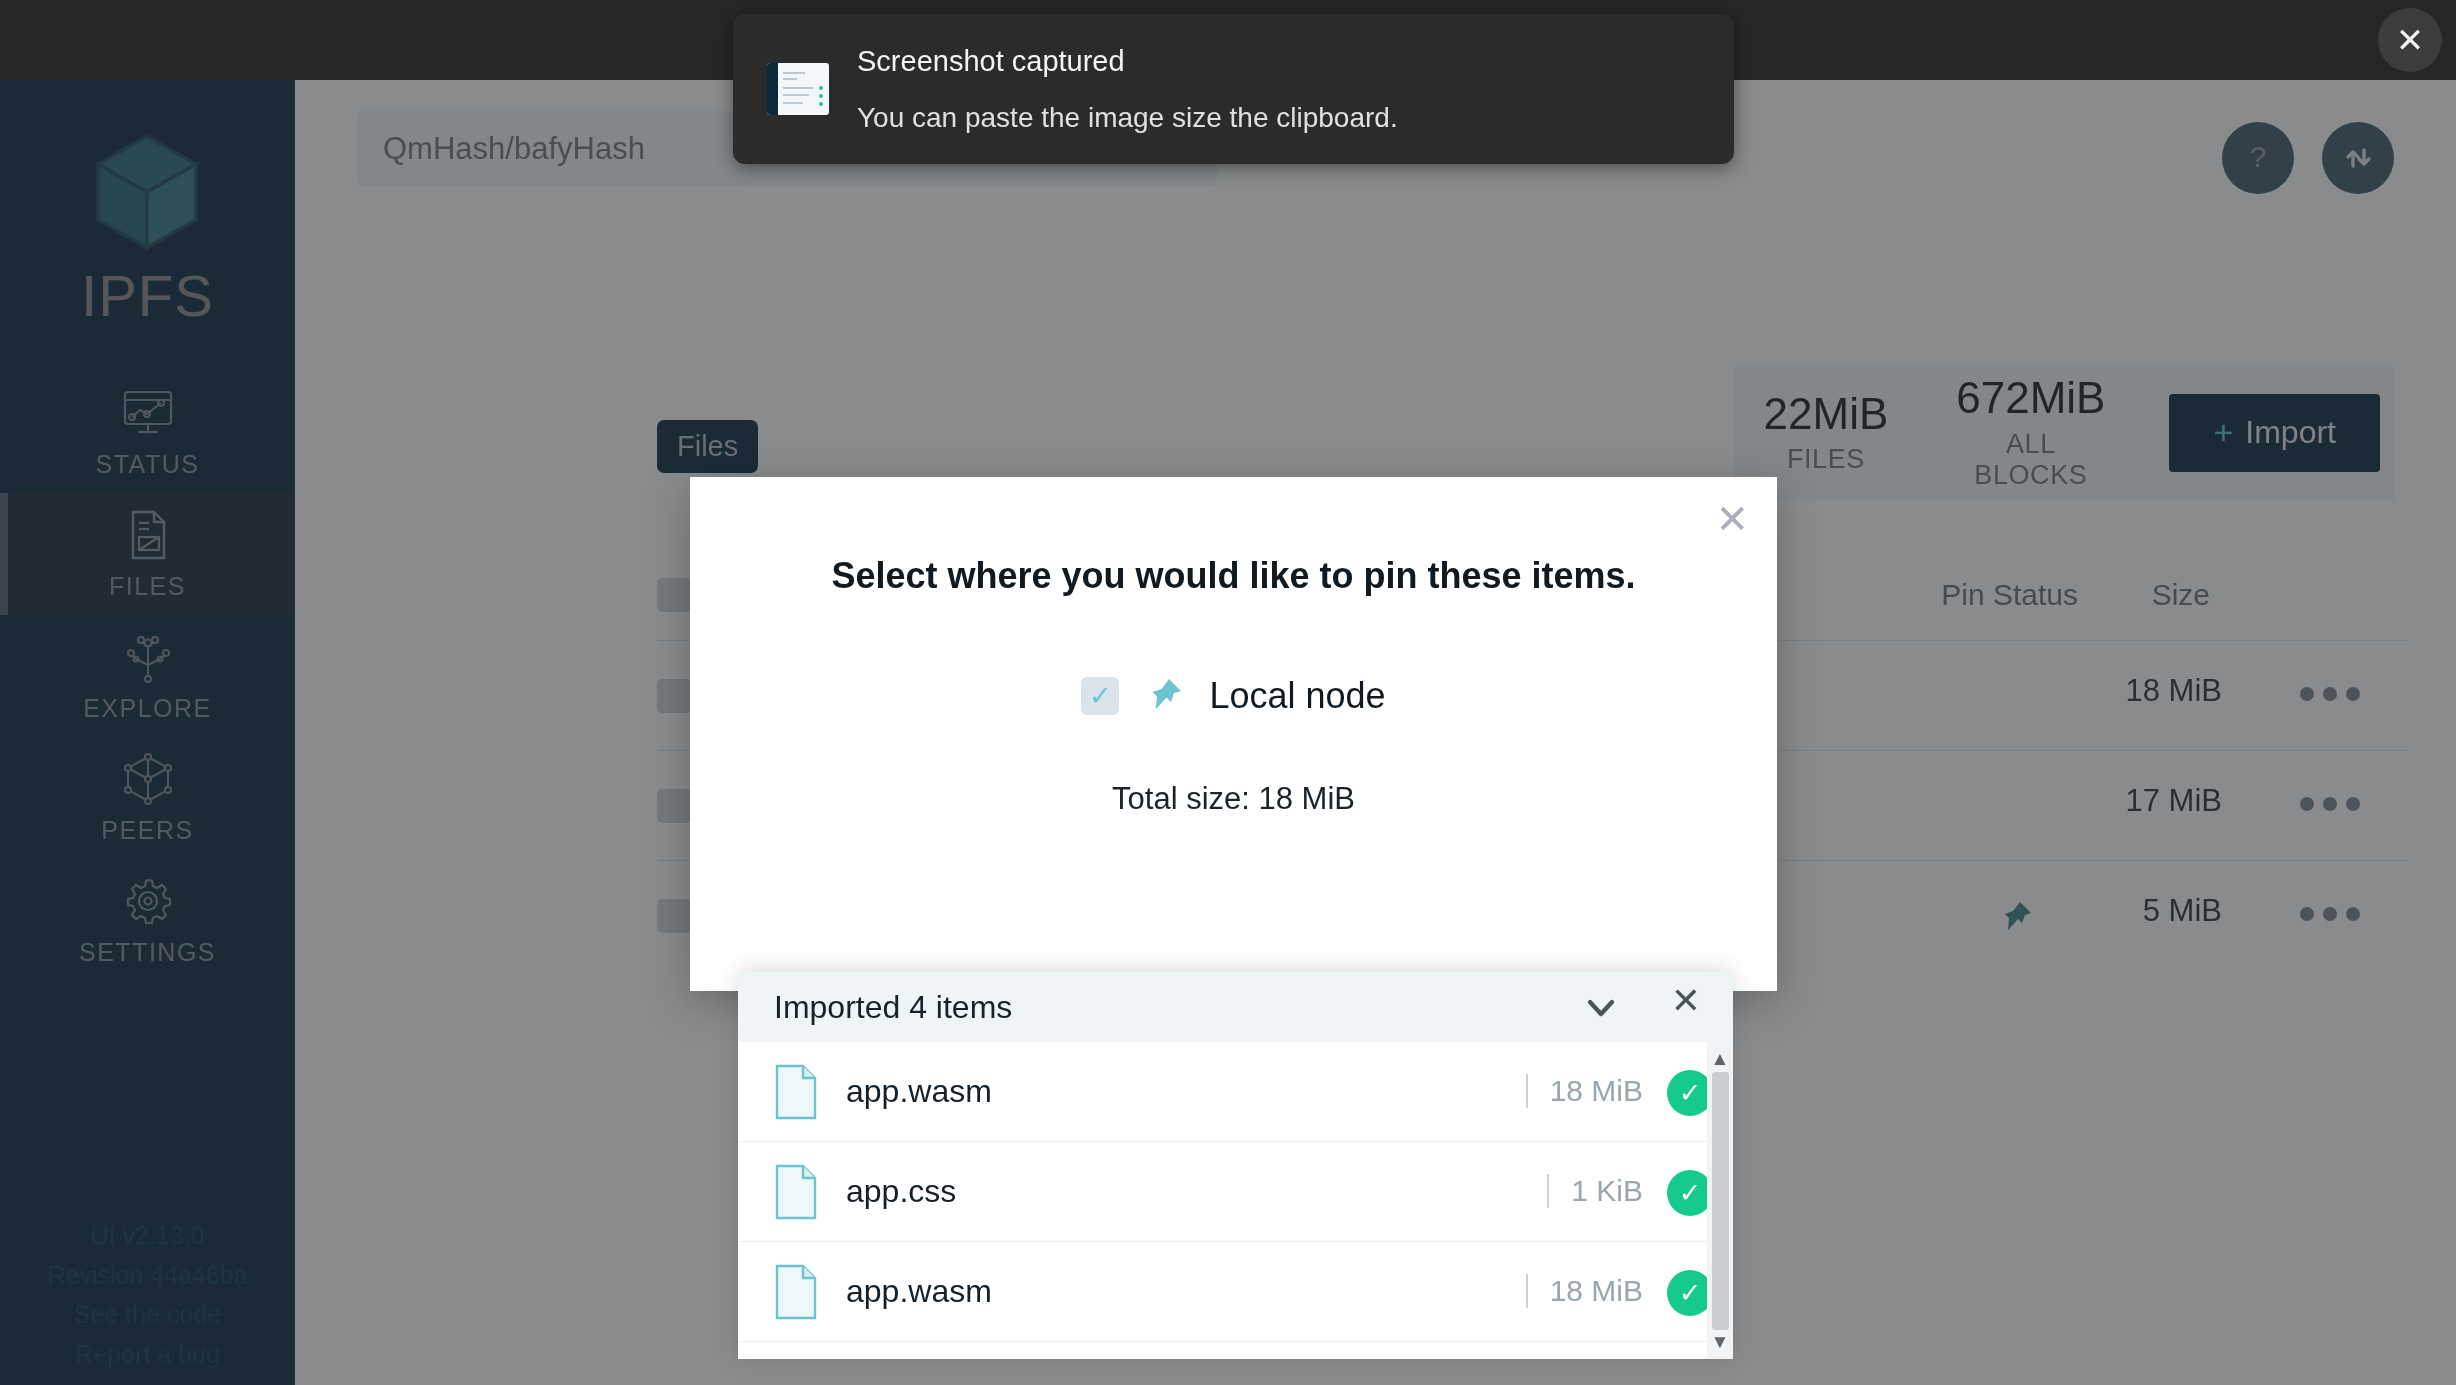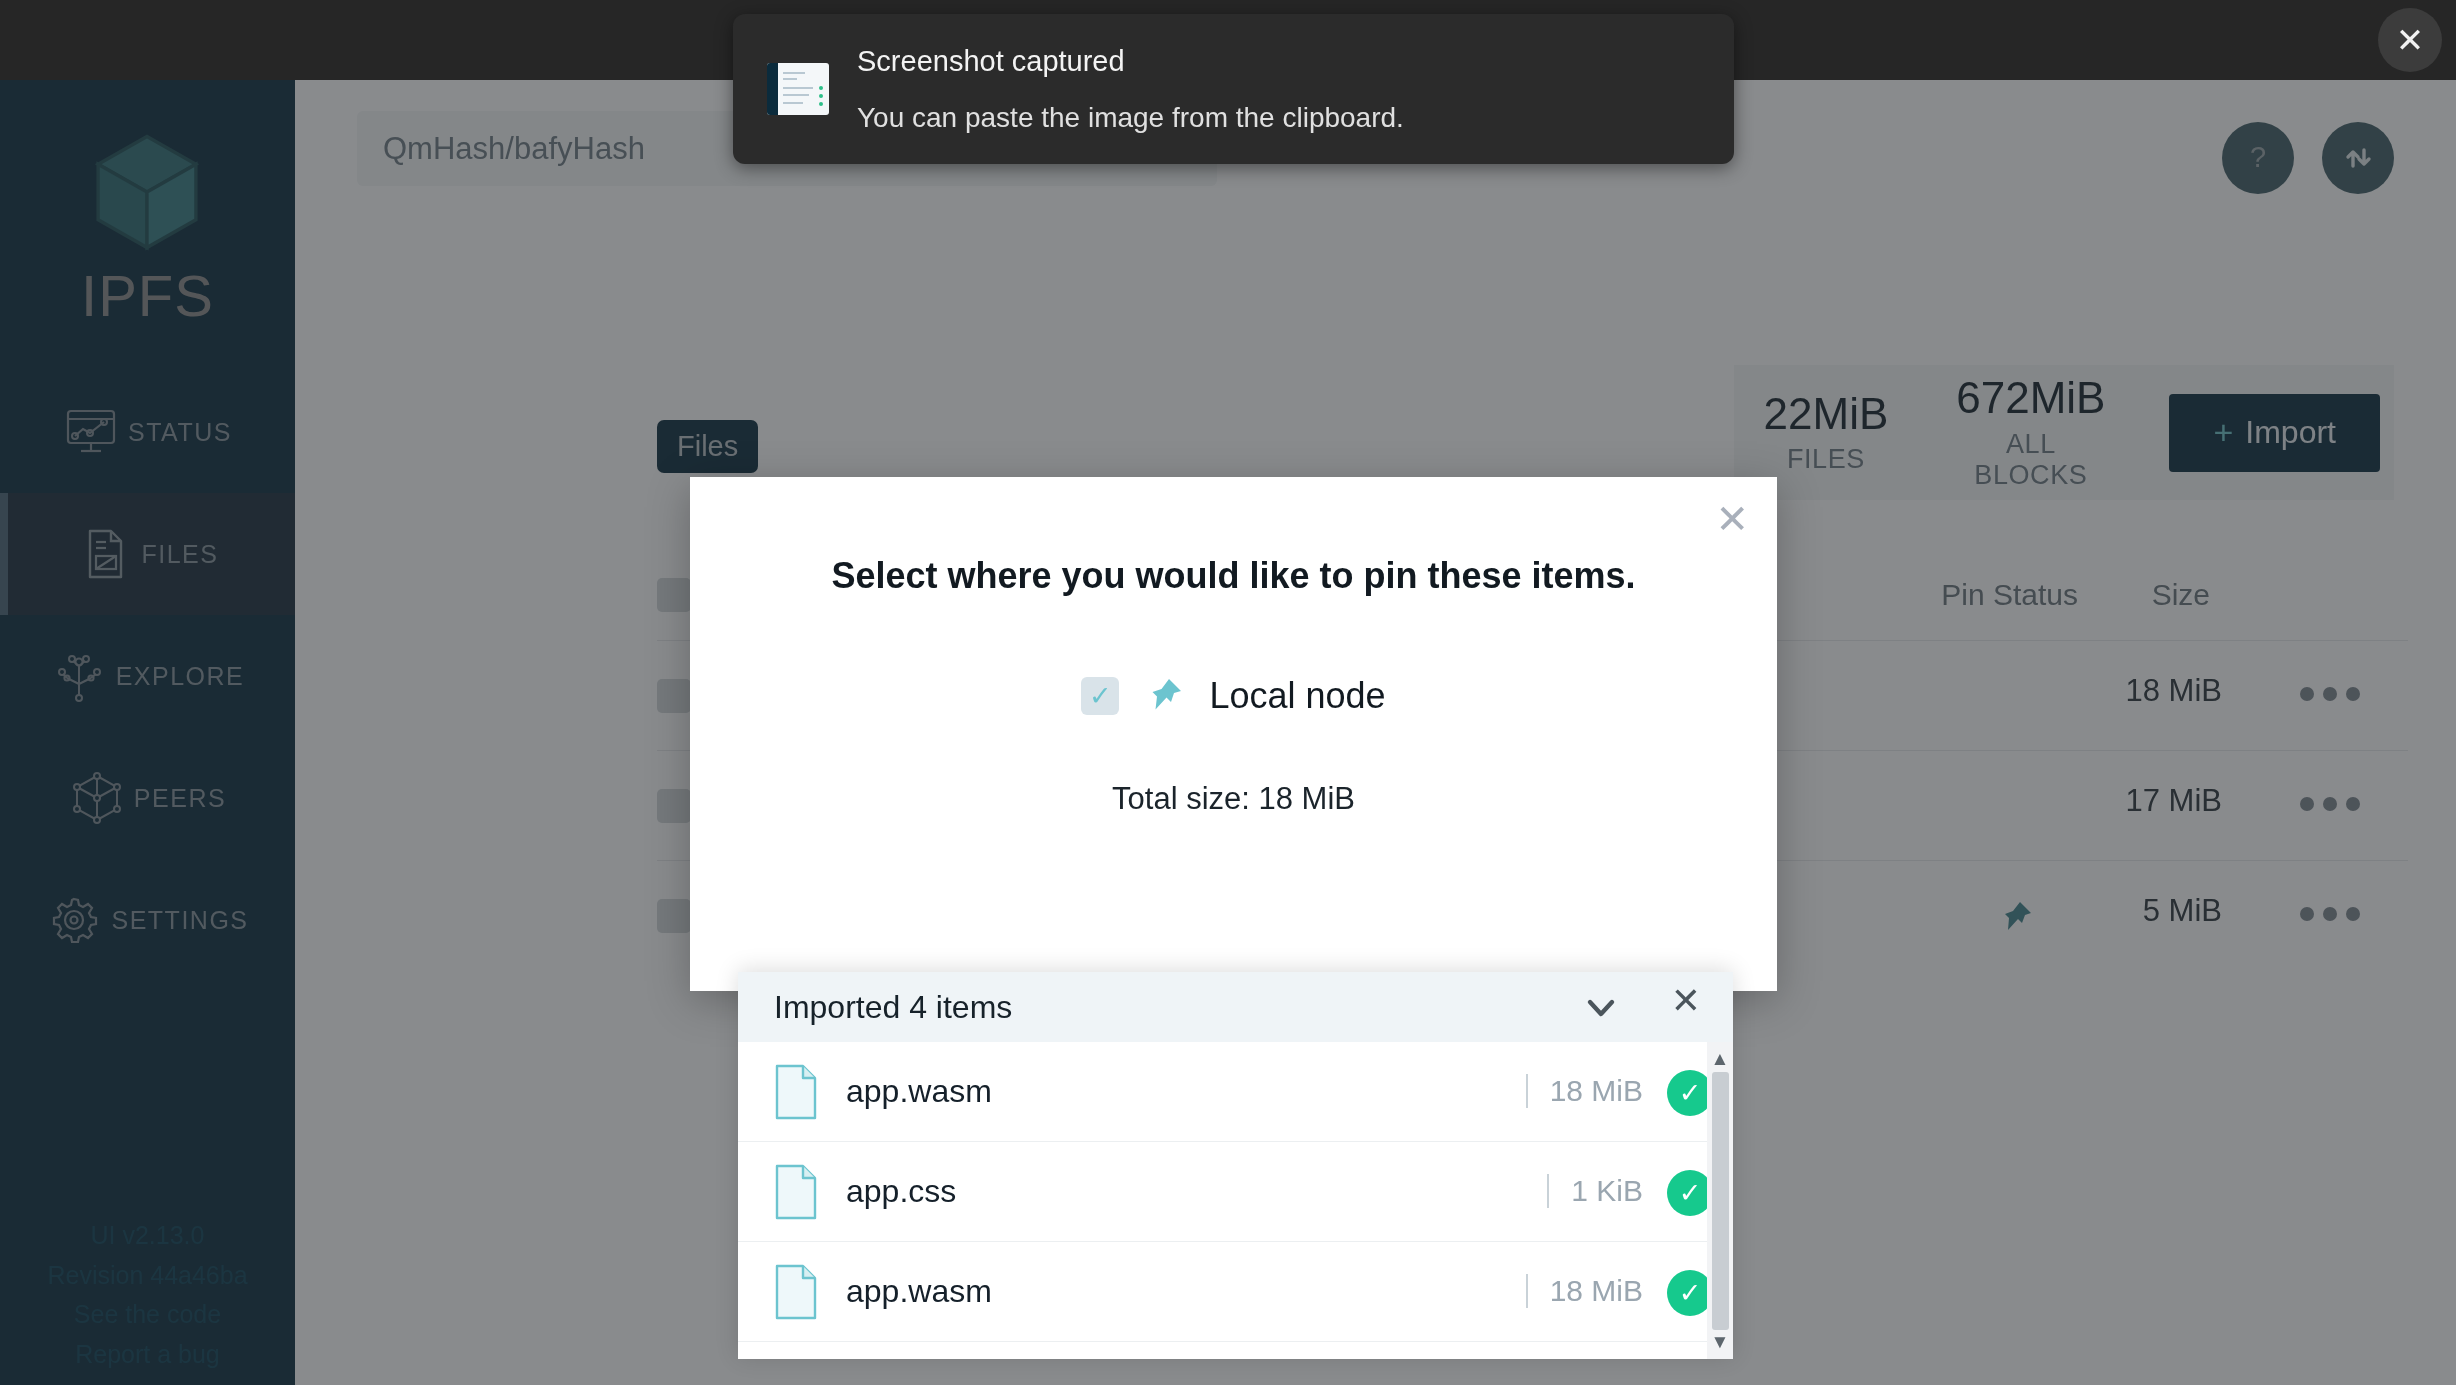--- a/index.html
+++ b/index.html
@@ -46,21 +46,21 @@
     position:absolute; left:0; top:80px; width:295px; height:1305px;
     background:#0b2b3c; z-index:10;
     display:flex; flex-direction:column; align-items:center;
   }
   .logo-wrap { margin-top:52px; display:flex; flex-direction:column; align-items:center; }
   .logo-cube { width:112px; height:120px; }
   .logo-text { margin-top:10px; color:#8b8b8b; font-size:58px; font-weight:400; letter-spacing:1px; }
 
   .nav { margin-top:42px; width:100%; }
   .nav-item {
-    width:100%; height:122px; display:flex; 
+    width:100%; height:122px; display:flex; flex-direction:column;
     align-items:center; justify-content:center; gap:9px;
     position:relative; cursor:pointer;
   }
   .nav-item.active { background:#192c3b; }
   .nav-item.active::before {
     content:''; position:absolute; left:0; top:0; width:8px; height:100%;
     background:#4b6575;
   }
   .nav-ico { width:56px; height:56px; display:block; }
   .nav-label { color:#86939b; font-size:25px; letter-spacing:1.5px; }
@@ -519,17 +519,17 @@
       <div class="tt-l" style="left:16px;top:15px;width:14px;"></div>
       <div class="tt-l" style="left:16px;top:24px;width:30px;"></div>
       <div class="tt-l" style="left:16px;top:31px;width:26px;"></div>
       <div class="tt-l" style="left:16px;top:39px;width:20px;"></div>
       <div class="tt-green" style="left:52px;top:23px;"></div>
       <div class="tt-green" style="left:52px;top:31px;"></div>
       <div class="tt-green" style="left:52px;top:39px;"></div>
     </div>
     <div class="toast-txt">
       <div class="toast-title">Screenshot captured</div>
-      <div class="toast-sub">You can paste the image from the clipboard.</div>
+      <div class="toast-sub">You can paste the image size the clipboard.</div>
     </div>
   </div>
 
 </div>
 
 </body></html>

